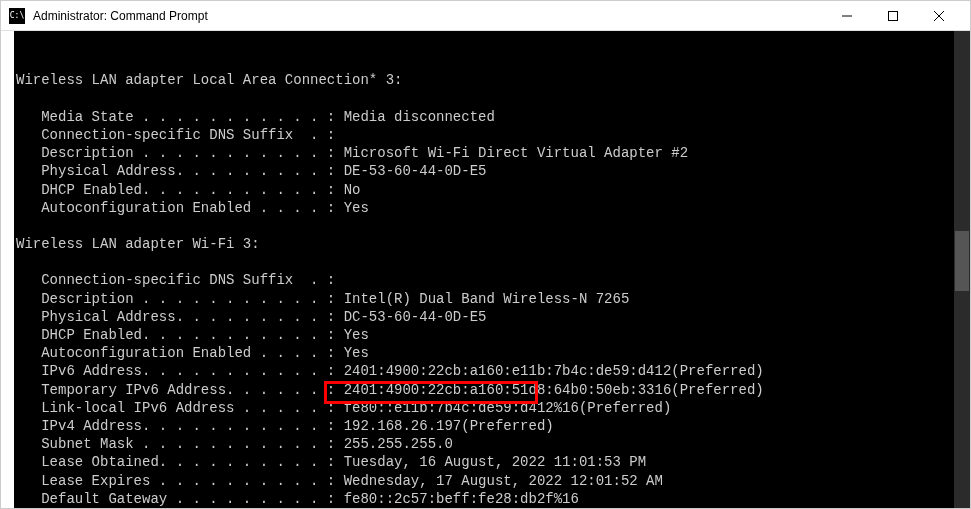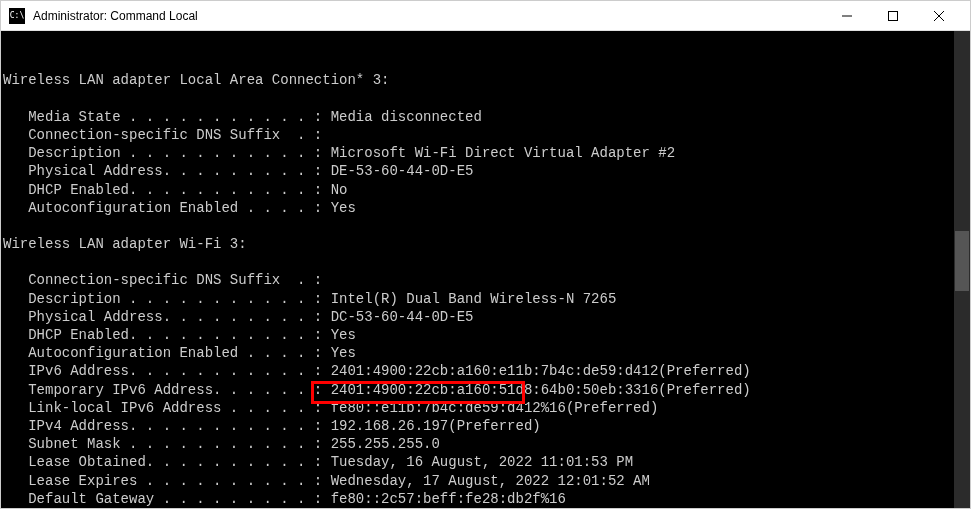--- a/index.html
+++ b/index.html
@@ -68,20 +68,21 @@
       flex: 1;
       background: #000;
       color: #ccc;
       font-size: 14px;
       padding: 4px 0 4px 2px;
       overflow: hidden;
       white-space: pre;
       line-height: 1.3;
       position: relative;
       font-family: Consolas, 'Courier New', monospace;
+      margin-left: 13px;
     }
     .terminal-content {
       position: relative;
     }
     .line {
       white-space: pre;
     }
     .scrollbar {
       position: absolute;
       right: 0;
@@ -105,21 +106,21 @@
     }
   </style>
 </head>
 <body>
 
 <div class="window">
   <div class="titlebar">
     <div class="titlebar-icon">
       <span class="titlebar-icon-inner">C:\</span>
     </div>
-    <div class="titlebar-title">Administrator: Command Local</div>
+    <div class="titlebar-title">Administrator: Command Prompt</div>
     <div class="titlebar-controls">
       <div class="titlebar-btn">
         <svg width="10" height="10" viewBox="0 0 10 10">
             <line x1="0" y1="5" x2="10" y2="5" stroke="#000" stroke-width="1"></line>
           </svg>
       </div>
       <div class="titlebar-btn">
         <svg width="10" height="10" viewBox="0 0 10 10">
             <rect x="0.5" y="0.5" width="9" height="9" stroke="#000" stroke-width="1" fill="none"></rect>
           </svg>

